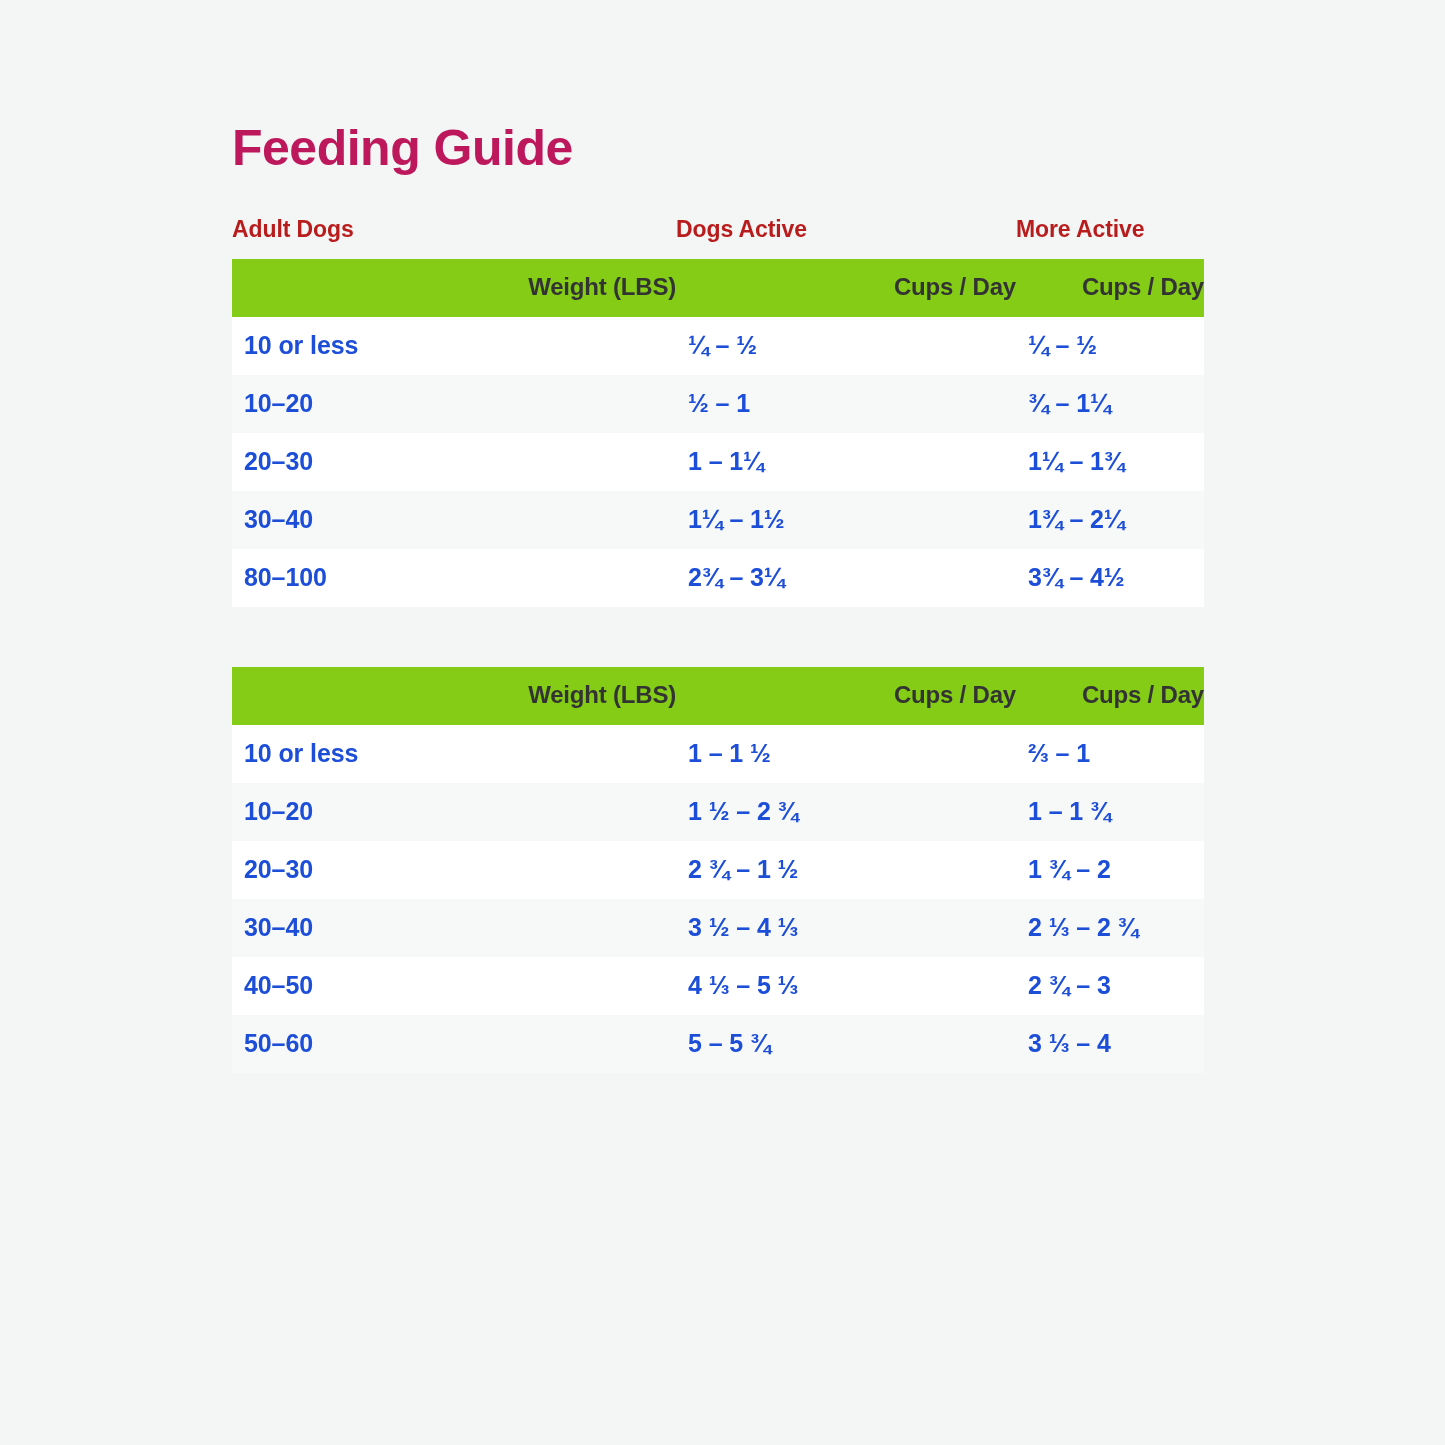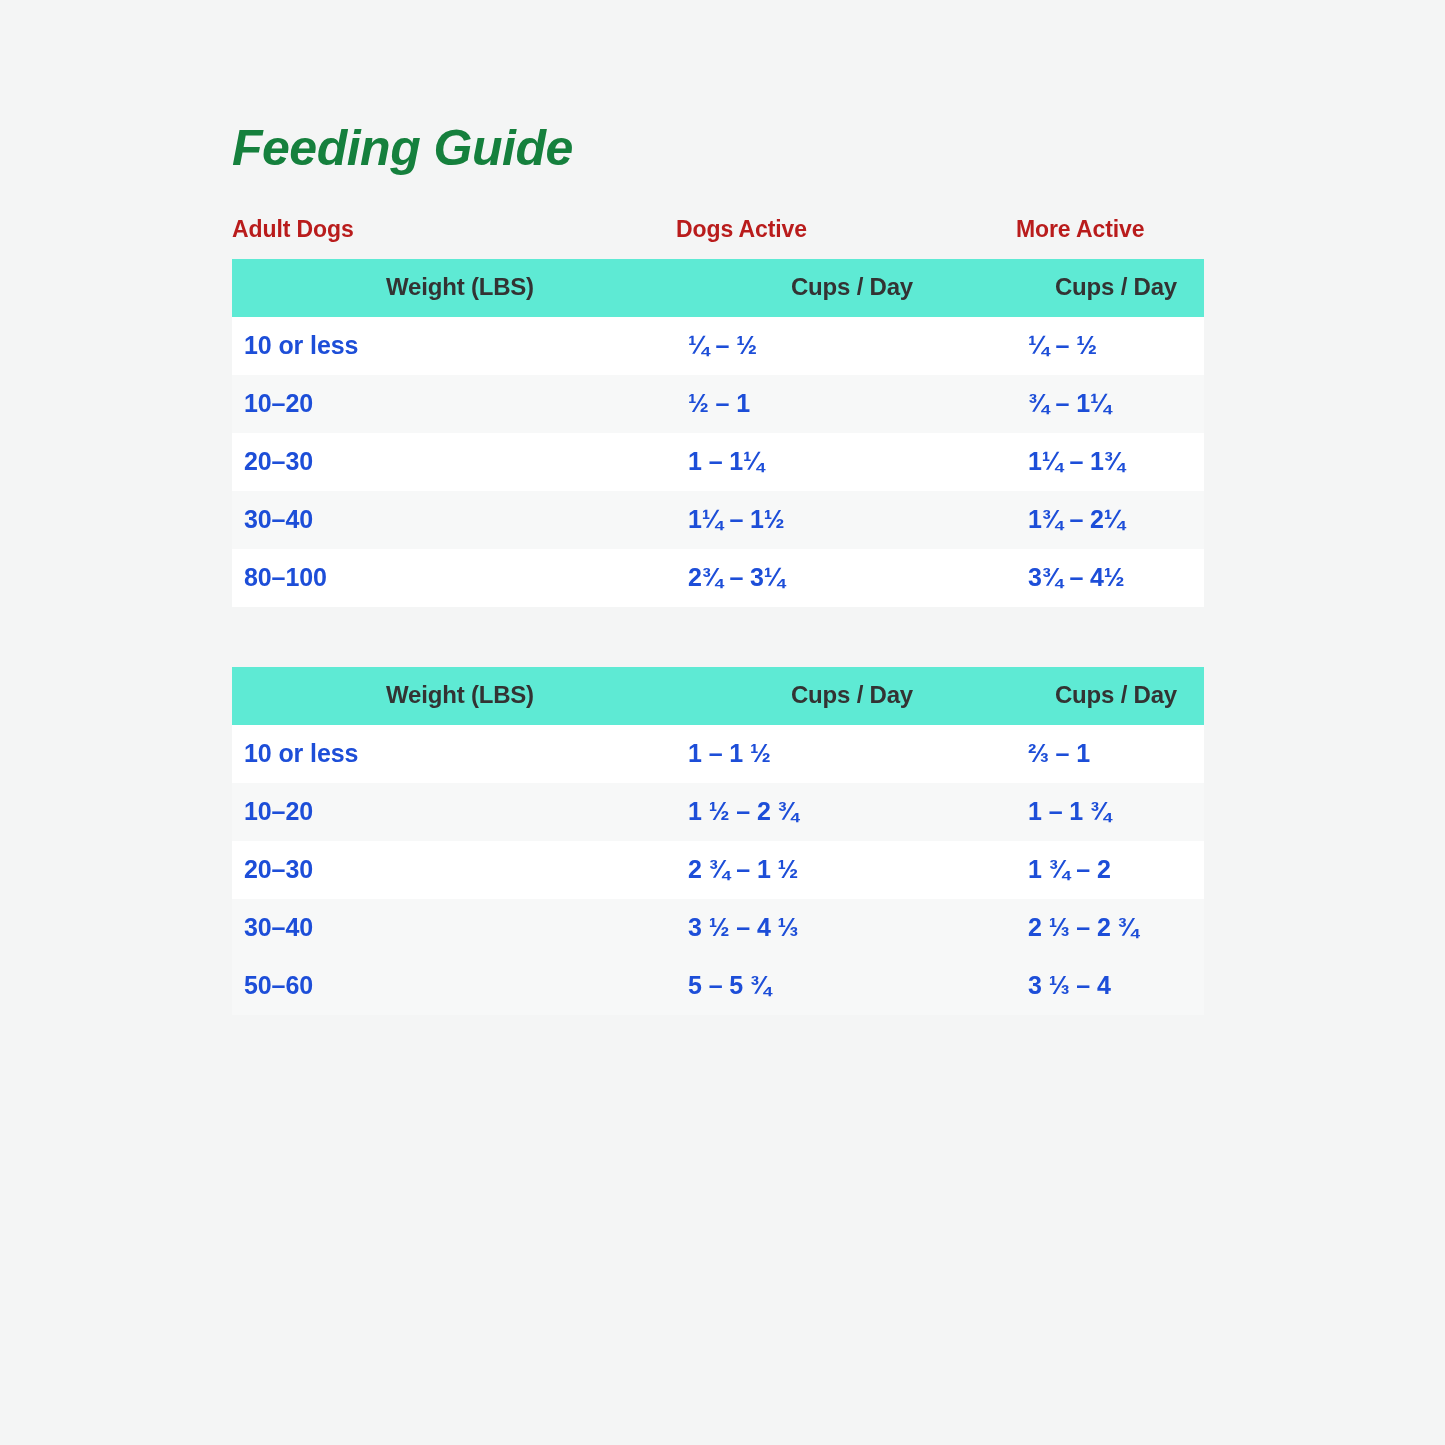--- a/index.html
+++ b/index.html
@@ -18,24 +18,23 @@
     position: relative;
     width: 1445px;
     height: 1445px;
     box-sizing: border-box;
     padding: 118px 0 0 232px;
   }
   .title {
     font-size: 50px;
     font-weight: bold;
     letter-spacing: -0.5px;
-    color: #15803d;
+    color: #be185d;
     margin: 0 0 38px 0;
     line-height: 1.2;
-    font-style: italic;
   }
   .table {
     width: 972px;
     border-collapse: collapse;
     table-layout: fixed;
   }
   .table col.c1 { width: 444px; }
   .table col.c2 { width: 340px; }
   .table col.c3 { width: 188px; }
 
@@ -43,25 +42,25 @@
     text-align: left;
     font-size: 23px;
     font-weight: bold;
     color: #b91c1c;
     padding: 0 0 16px 0;
     letter-spacing: -0.1px;
   }
   .section-head th:first-child { padding-left: 0; }
 
   .col-head th {
-    text-align: center;
+    text-align: right;
     font-size: 24px;
     font-weight: bold;
     color: #333333;
-    background: #5eead4;
+    background: #84cc16;
     padding: 14px 0 16px 12px;
     letter-spacing: -0.2px;
   }
 
   .table tbody tr td {
     font-size: 25px;
     color: #1d4ed8;
     padding: 14px 0 15px 12px;
     letter-spacing: -0.1px;
     background: #ffffff;
@@ -157,20 +156,25 @@
       <tr>
         <td>20–30</td>
         <td>2 ¾ – 1 ½</td>
         <td>1 ¾ – 2</td>
       </tr>
       <tr class="alt">
         <td>30–40</td>
         <td>3 ½ – 4 ⅓</td>
         <td>2 ⅓ – 2 ¾</td>
       </tr>
+      <tr>
+        <td>40–50</td>
+        <td>4 ⅓ – 5 ⅓</td>
+        <td>2 ¾ – 3</td>
+      </tr>
       <tr class="alt">
         <td>50–60</td>
         <td>5 – 5 ¾</td>
         <td>3 ⅓ – 4</td>
       </tr>
     </tbody>
   </table>
 
 </div>
 

